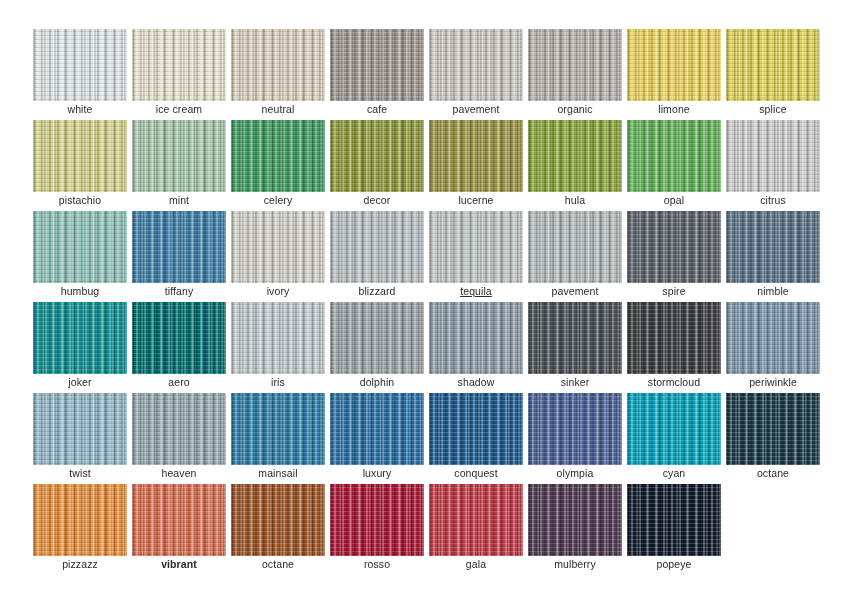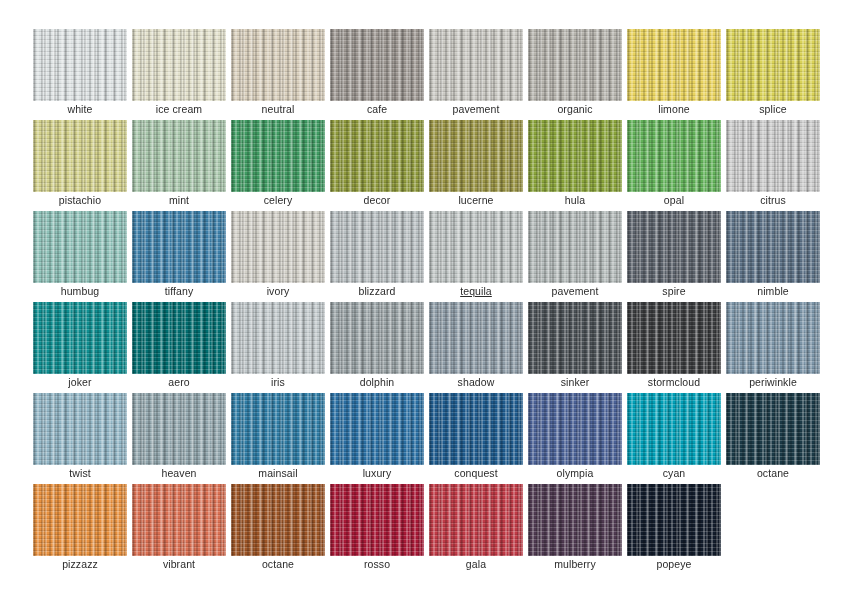--- a/index.html
+++ b/index.html
@@ -289,21 +289,21 @@
       <div class="swatch-cell">
         <div class="swatch-chip" style="background-color: rgb(27, 58, 71);"></div>
         <div class="swatch-label" style="color: rgb(43, 43, 43);">octane</div>
       </div>
       <div class="swatch-cell">
         <div class="swatch-chip" style="background-color: rgb(232, 145, 63);"></div>
         <div class="swatch-label" style="color: rgb(43, 43, 43);">pizzazz</div>
       </div>
       <div class="swatch-cell">
         <div class="swatch-chip" style="background-color: rgb(217, 111, 82);"></div>
-        <div class="swatch-label" style="color: rgb(43, 43, 43);">vibrant</div>
+        <div class="swatch-label" style="color: rgb(43, 43, 43); font-weight: bold;">vibrant</div>
       </div>
       <div class="swatch-cell">
         <div class="swatch-chip" style="background-color: rgb(157, 85, 38);"></div>
         <div class="swatch-label" style="color: rgb(43, 43, 43);">octane</div>
       </div>
       <div class="swatch-cell">
         <div class="swatch-chip" style="background-color: rgb(168, 24, 54);"></div>
         <div class="swatch-label" style="color: rgb(43, 43, 43);">rosso</div>
       </div>
       <div class="swatch-cell">

